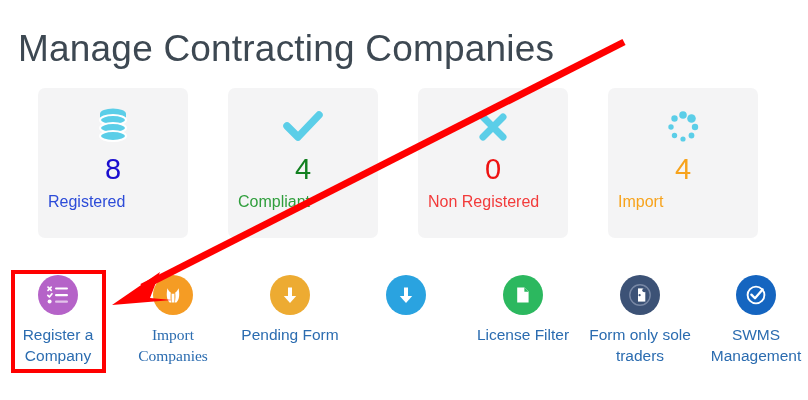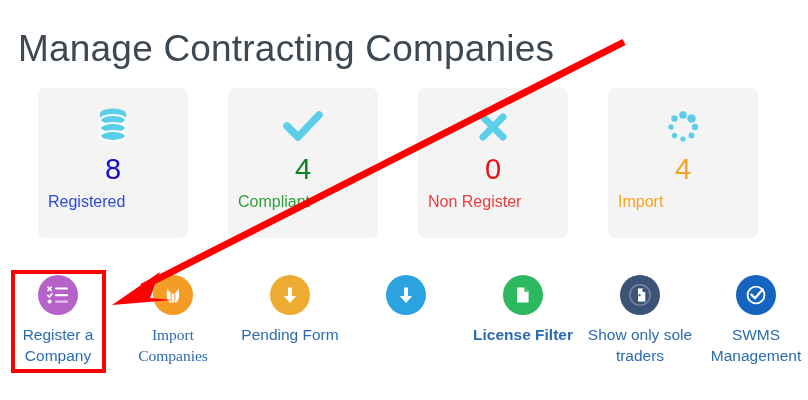--- a/index.html
+++ b/index.html
@@ -80,21 +80,21 @@
     font-size: 15.5px;
     line-height: 21px;
     color: #2b6cb0;
     text-align: center;
     width: 112px;
   }
   .a0 { left: 2px; }
   .a1 { left: 117px; font-family: Liberation Serif, serif; }
   .a2 { left: 234px; }
   .a3 { left: 350px; }
-  .a4 { left: 467px; font-weight: bold; }
+  .a4 { left: 467px; }
   .a5 { left: 584px; }
   .a6 { left: 700px; }
 
   
   .highlight-box {
     position: absolute;
     left: 11px; top: 270px;
     width: 95px; height: 103px;
     border: 4px solid #ff0000;
     pointer-events: none;
@@ -141,21 +141,21 @@
       <div class="stat-label" style="color:#2f9e3c">Compliant</div>
     </div>
 
     <div class="stat-card c2">
       <div class="stat-icon">
         <svg width="34" height="34" viewBox="0 0 34 34">
           <path d="M7 7 L27 27 M27 7 L7 27" stroke="#5bcee8" stroke-width="7" stroke-linecap="round"></path>
         </svg>
       </div>
       <div class="stat-value" style="color:#ee1111">0</div>
-      <div class="stat-label" style="color:#f23b3b">Non Register</div>
+      <div class="stat-label" style="color:#f23b3b">Non Registered</div>
     </div>
 
     <div class="stat-card c3">
       <div class="stat-icon">
         <svg width="40" height="40" viewBox="0 0 40 40">
           <circle cx="28.5" cy="11.5" r="4.3" fill="#5bcee8"></circle>
           <circle cx="20" cy="8" r="3.8" fill="#5bcee8"></circle>
           <circle cx="11.5" cy="11.5" r="3.2" fill="#5bcee8"></circle>
           <circle cx="8" cy="20" r="2.7" fill="#5bcee8"></circle>
           <circle cx="11.5" cy="28.5" r="2.7" fill="#5bcee8"></circle>
@@ -239,21 +239,21 @@
       <div class="action-icon-wrap">
         <div class="action-circle" style="background:#3c5276">
           <svg width="26" height="26" viewBox="0 0 26 26">
             <circle cx="13" cy="13" r="10.2" fill="none" stroke="#8c9ab4" stroke-width="1.4" opacity="0.75"></circle>
             <path d="M11 6.4 L18.3 6.4 L18.3 19.6 L11 19.6 Z" fill="#ffffff"></path>
             <circle cx="12.6" cy="13.2" r="1.1" fill="#3c5276"></circle>
             <circle cx="17.4" cy="8.2" r="2.1" fill="#3c5276"></circle>
           </svg>
         </div>
       </div>
-      <div class="action-label">Show only sole traders</div>
+      <div class="action-label">Form only sole traders</div>
     </div>
 
     <div class="action-item a6">
       <div class="action-icon-wrap">
         <div class="action-circle" style="background:#1565c0">
           <svg width="26" height="26" viewBox="0 0 26 26">
             <circle cx="13" cy="13" r="8.4" fill="none" stroke="#ffffff" stroke-width="1.9"></circle>
             <path d="M8.4 12.6 L12 16.2 L19.6 7.4" stroke="#ffffff" stroke-width="2.3" fill="none" stroke-linecap="round" stroke-linejoin="round"></path>
           </svg>
         </div>

